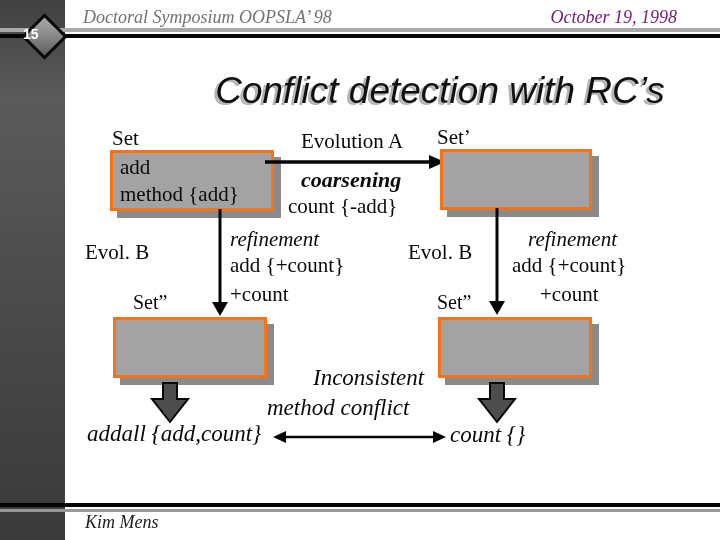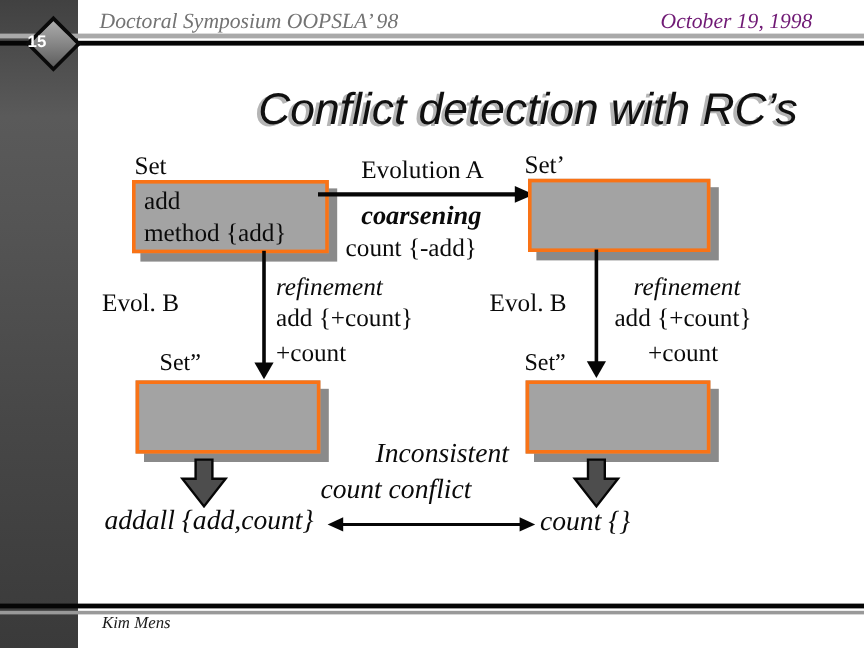--- a/index.html
+++ b/index.html
@@ -129,25 +129,25 @@
 
   <svg class="abs" style="left:148px;top:382px;" width="44" height="42">
     <polygon points="15,1 29,1 29,17 40,17 22,40 4,17 15,17" fill="#4d4d4d" stroke="#060606" stroke-width="2"></polygon>
   </svg>
   <svg class="abs" style="left:475px;top:382px;" width="44" height="42">
     <polygon points="15,1 29,1 29,17 40,17 22,40 4,17 15,17" fill="#4d4d4d" stroke="#060606" stroke-width="2"></polygon>
   </svg>
 
   <div id="lbl-result-l" class="abs bigital ital">addall {add,count}</div>
   <div id="lbl-conflict1" class="abs bigital ital">Inconsistent</div>
-  <div id="lbl-conflict2" class="abs bigital ital">count conflict</div>
+  <div id="lbl-conflict2" class="abs bigital ital">method conflict</div>
   <svg class="abs" style="left:272px;top:430px;" width="175" height="14">
     <line x1="12" y1="7" x2="163" y2="7" stroke="#060606" stroke-width="2.5"></line>
     <polygon points="1,7 14,1 14,13" fill="#060606"></polygon>
     <polygon points="174,7 161,1 161,13" fill="#060606"></polygon>
   </svg>
   <div id="lbl-result-r" class="abs bigital ital">count {}</div>
 
   <div id="rule-bot-black" class="abs rule"></div>
   <div id="rule-bot-gray" class="abs rule"></div>
-  <div class="abs serif ital" style="left:85px;top:512px;font-size:14px;color:#1c1c1c;">Kim Mens</div>
+  <div class="abs serif ital" style="left:85px;top:512px;font-size:18px;color:#1c1c1c;">Kim Mens</div>
 
 </div>
 
 </body></html>

